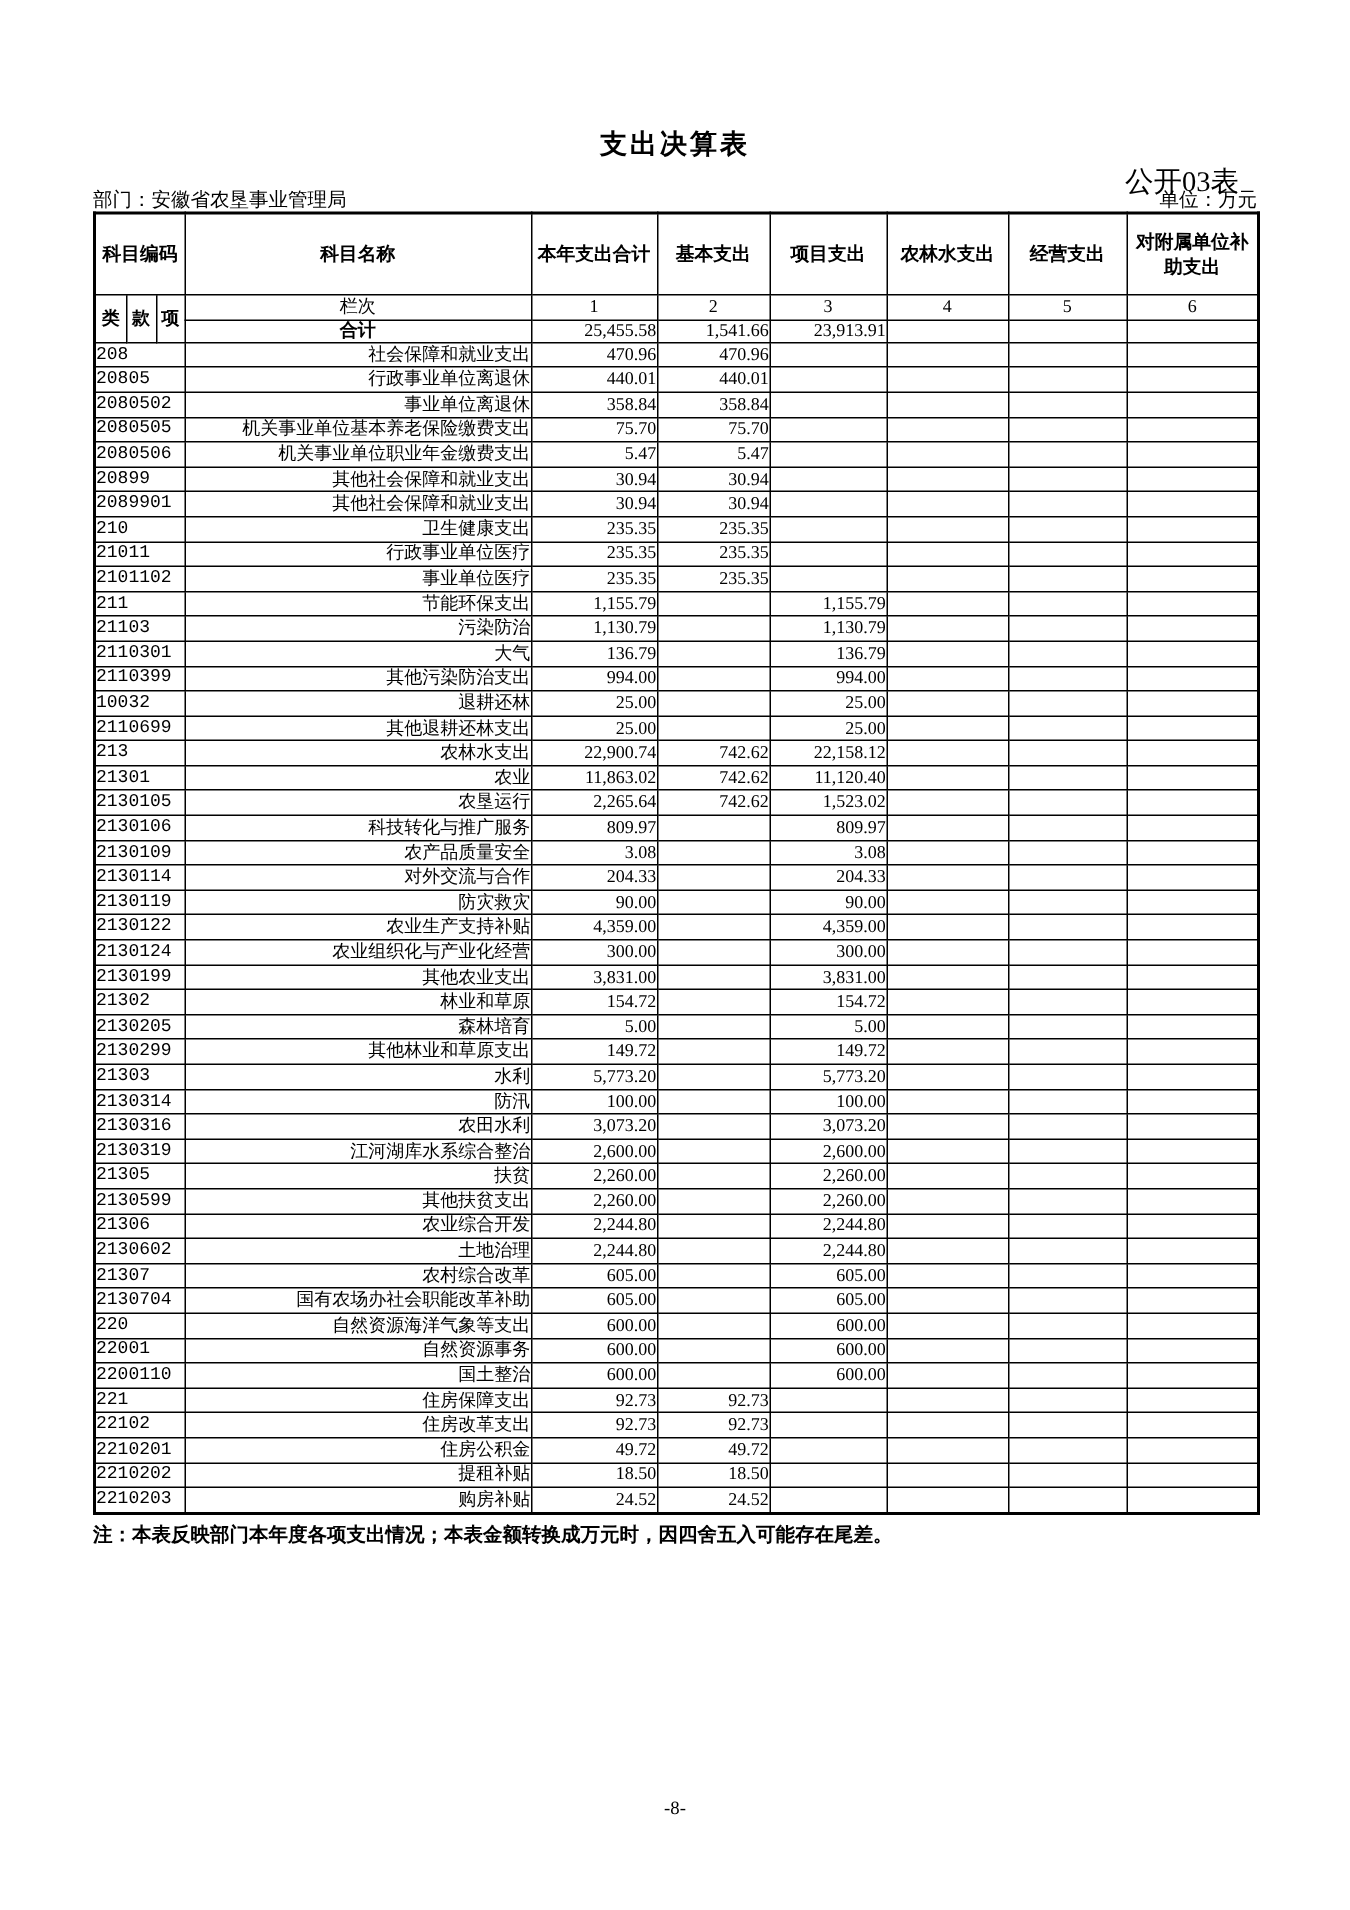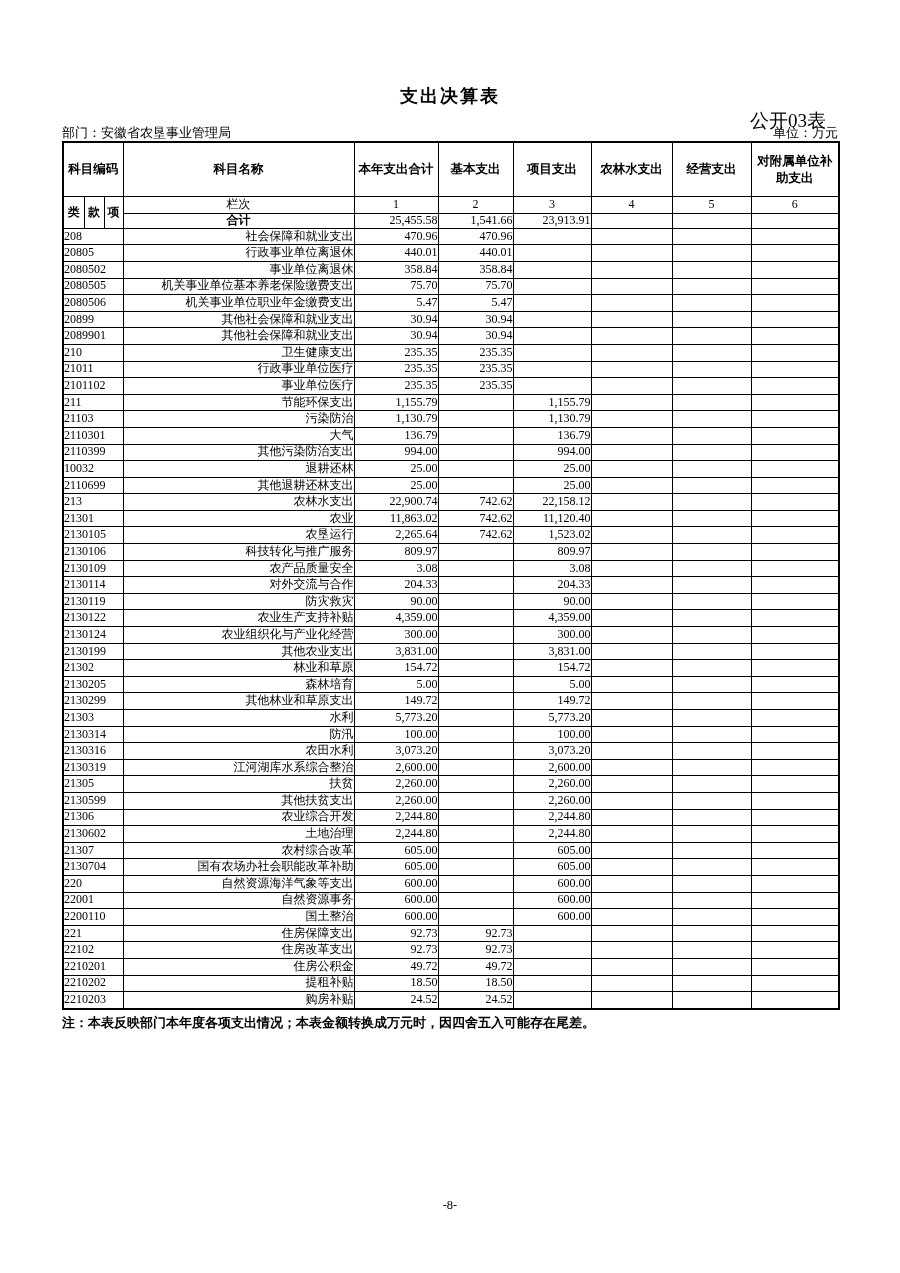--- a/index.html
+++ b/index.html
@@ -37,21 +37,21 @@
   tr.row-header th {
     height:53px; font-weight:bold; text-align:center; font-size:12.5px;
   }
   tr.row-header th.wrap { white-space:normal; line-height:1.35; padding:0 4px;font-family:Liberation Serif, serif; }
   tr.row-sub td { height:16px; text-align:center; }
   tr.row-sub td.sub-code { font-weight:bold; }
   tr.row-sub td.lanci { font-weight:normal; }
   tr.row-total td { height:13px; }
   tr.row-total td.heji { text-align:center; font-weight:bold; }
   tbody.data tr td { height:15.6px; }
-  td.code { text-align:left; padding-left:2px; font-size:11.5px; }
+  td.code { text-align:left; padding-left:2px; font-size:11.5px;font-family:Liberation Mono, monospace; }
   td.name { text-align:right; padding-left:3px; }
   td.name.indent { padding-left:27px; }
   td.num { text-align:right; padding-right:4px; }
 
   .footnote {
     position:absolute; top:1014px; left:62px; width:800px;
     font-size:13px; font-weight:bold;
   }
   .page-number {
     position:absolute; top:1198px; left:0; width:900px;

